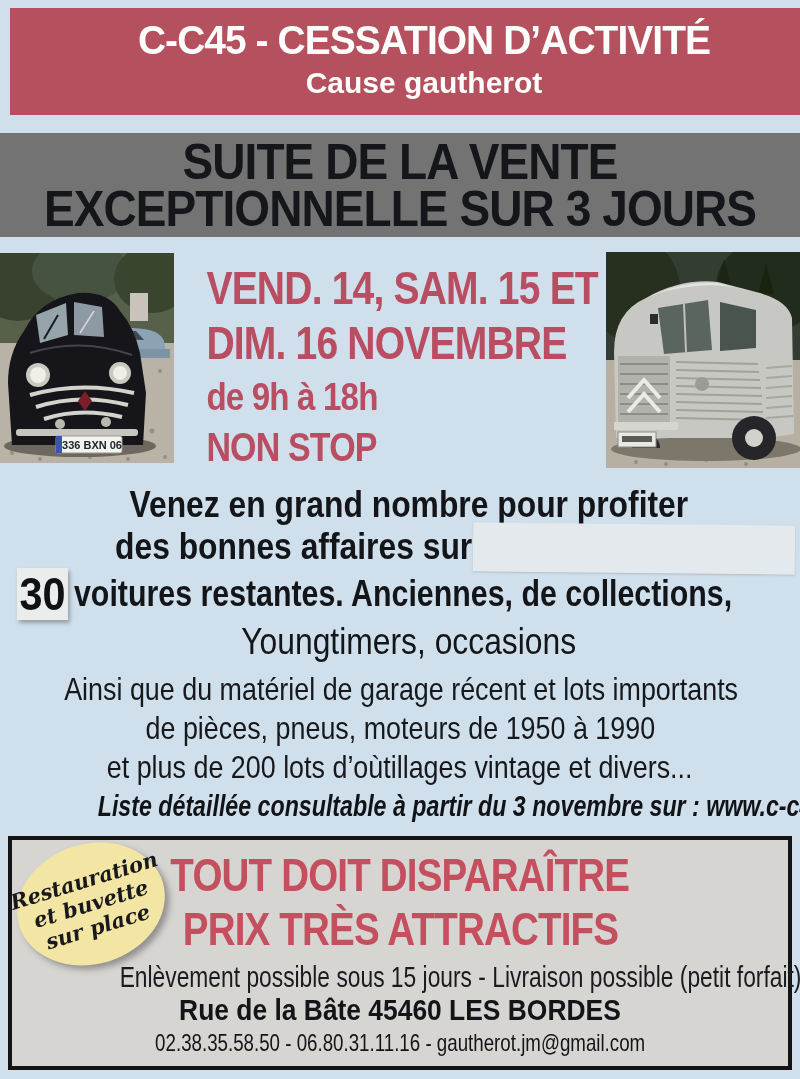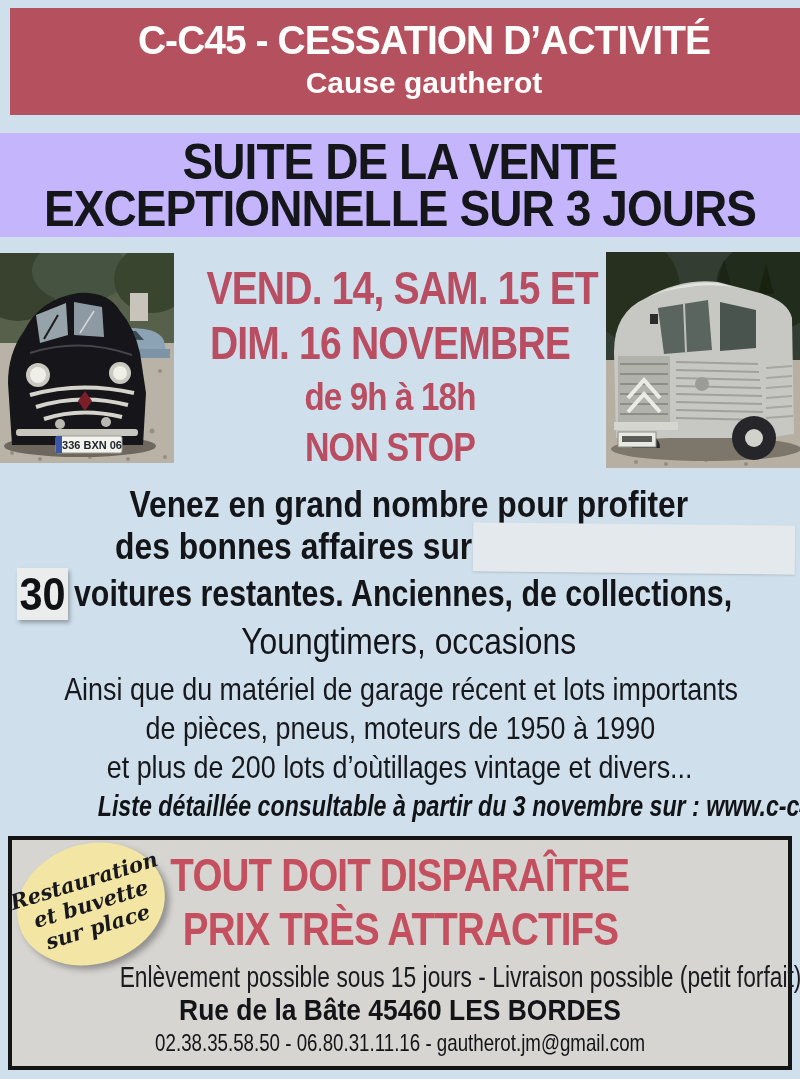--- a/index.html
+++ b/index.html
@@ -23,37 +23,37 @@
     margin-top:9px;font-size:41px;font-weight:700;letter-spacing:-1px;
     transform:scaleX(.95);transform-origin:center;white-space:nowrap;
   }
   .top-banner .subtitle{
     font-size:30px;font-weight:700;margin-top:2px;
   }
 
   
   .yellow-band{
     position:absolute;left:0;top:133px;width:800px;height:104px;
-    background:#c4b5fd;color:#15161a;text-align:center;
+    background:#737373;color:#15161a;text-align:center;
   }
   .yellow-band .line{
     font-weight:900;font-size:50px;line-height:47px;letter-spacing:-1px;
     transform:scaleX(.92);transform-origin:center;white-space:nowrap;
   }
   .yellow-band .line:first-child{margin-top:6px;}
 
   
   .photo-row{position:absolute;left:0;top:237px;width:800px;height:230px;}
   .photo{position:absolute;overflow:hidden;}
   .photo-left{left:0;top:16px;width:174px;height:210px;}
   .photo-right{right:0;top:15px;width:194px;height:216px;}
   .photo svg{display:block;}
 
   .date-block{
-    position:absolute;left:174px;top:24px;width:432px;text-align:center;
+    position:absolute;left:174px;top:24px;width:432px;text-align:left;
     color:#b94d61;font-weight:800;
   }
   .date-block .d1{font-size:46px;line-height:54px;}
   .date-block .d2{font-size:46px;line-height:56px;}
   .date-block .d3{font-size:39px;line-height:52px;}
   .date-block .d4{font-size:40px;line-height:48px;}
   .date-block div{transform:scaleX(.85);transform-origin:center;white-space:nowrap;letter-spacing:-1px;}
 
   
   .pitch{position:absolute;left:0;top:484px;width:800px;color:#141519;padding-left:9px;}

